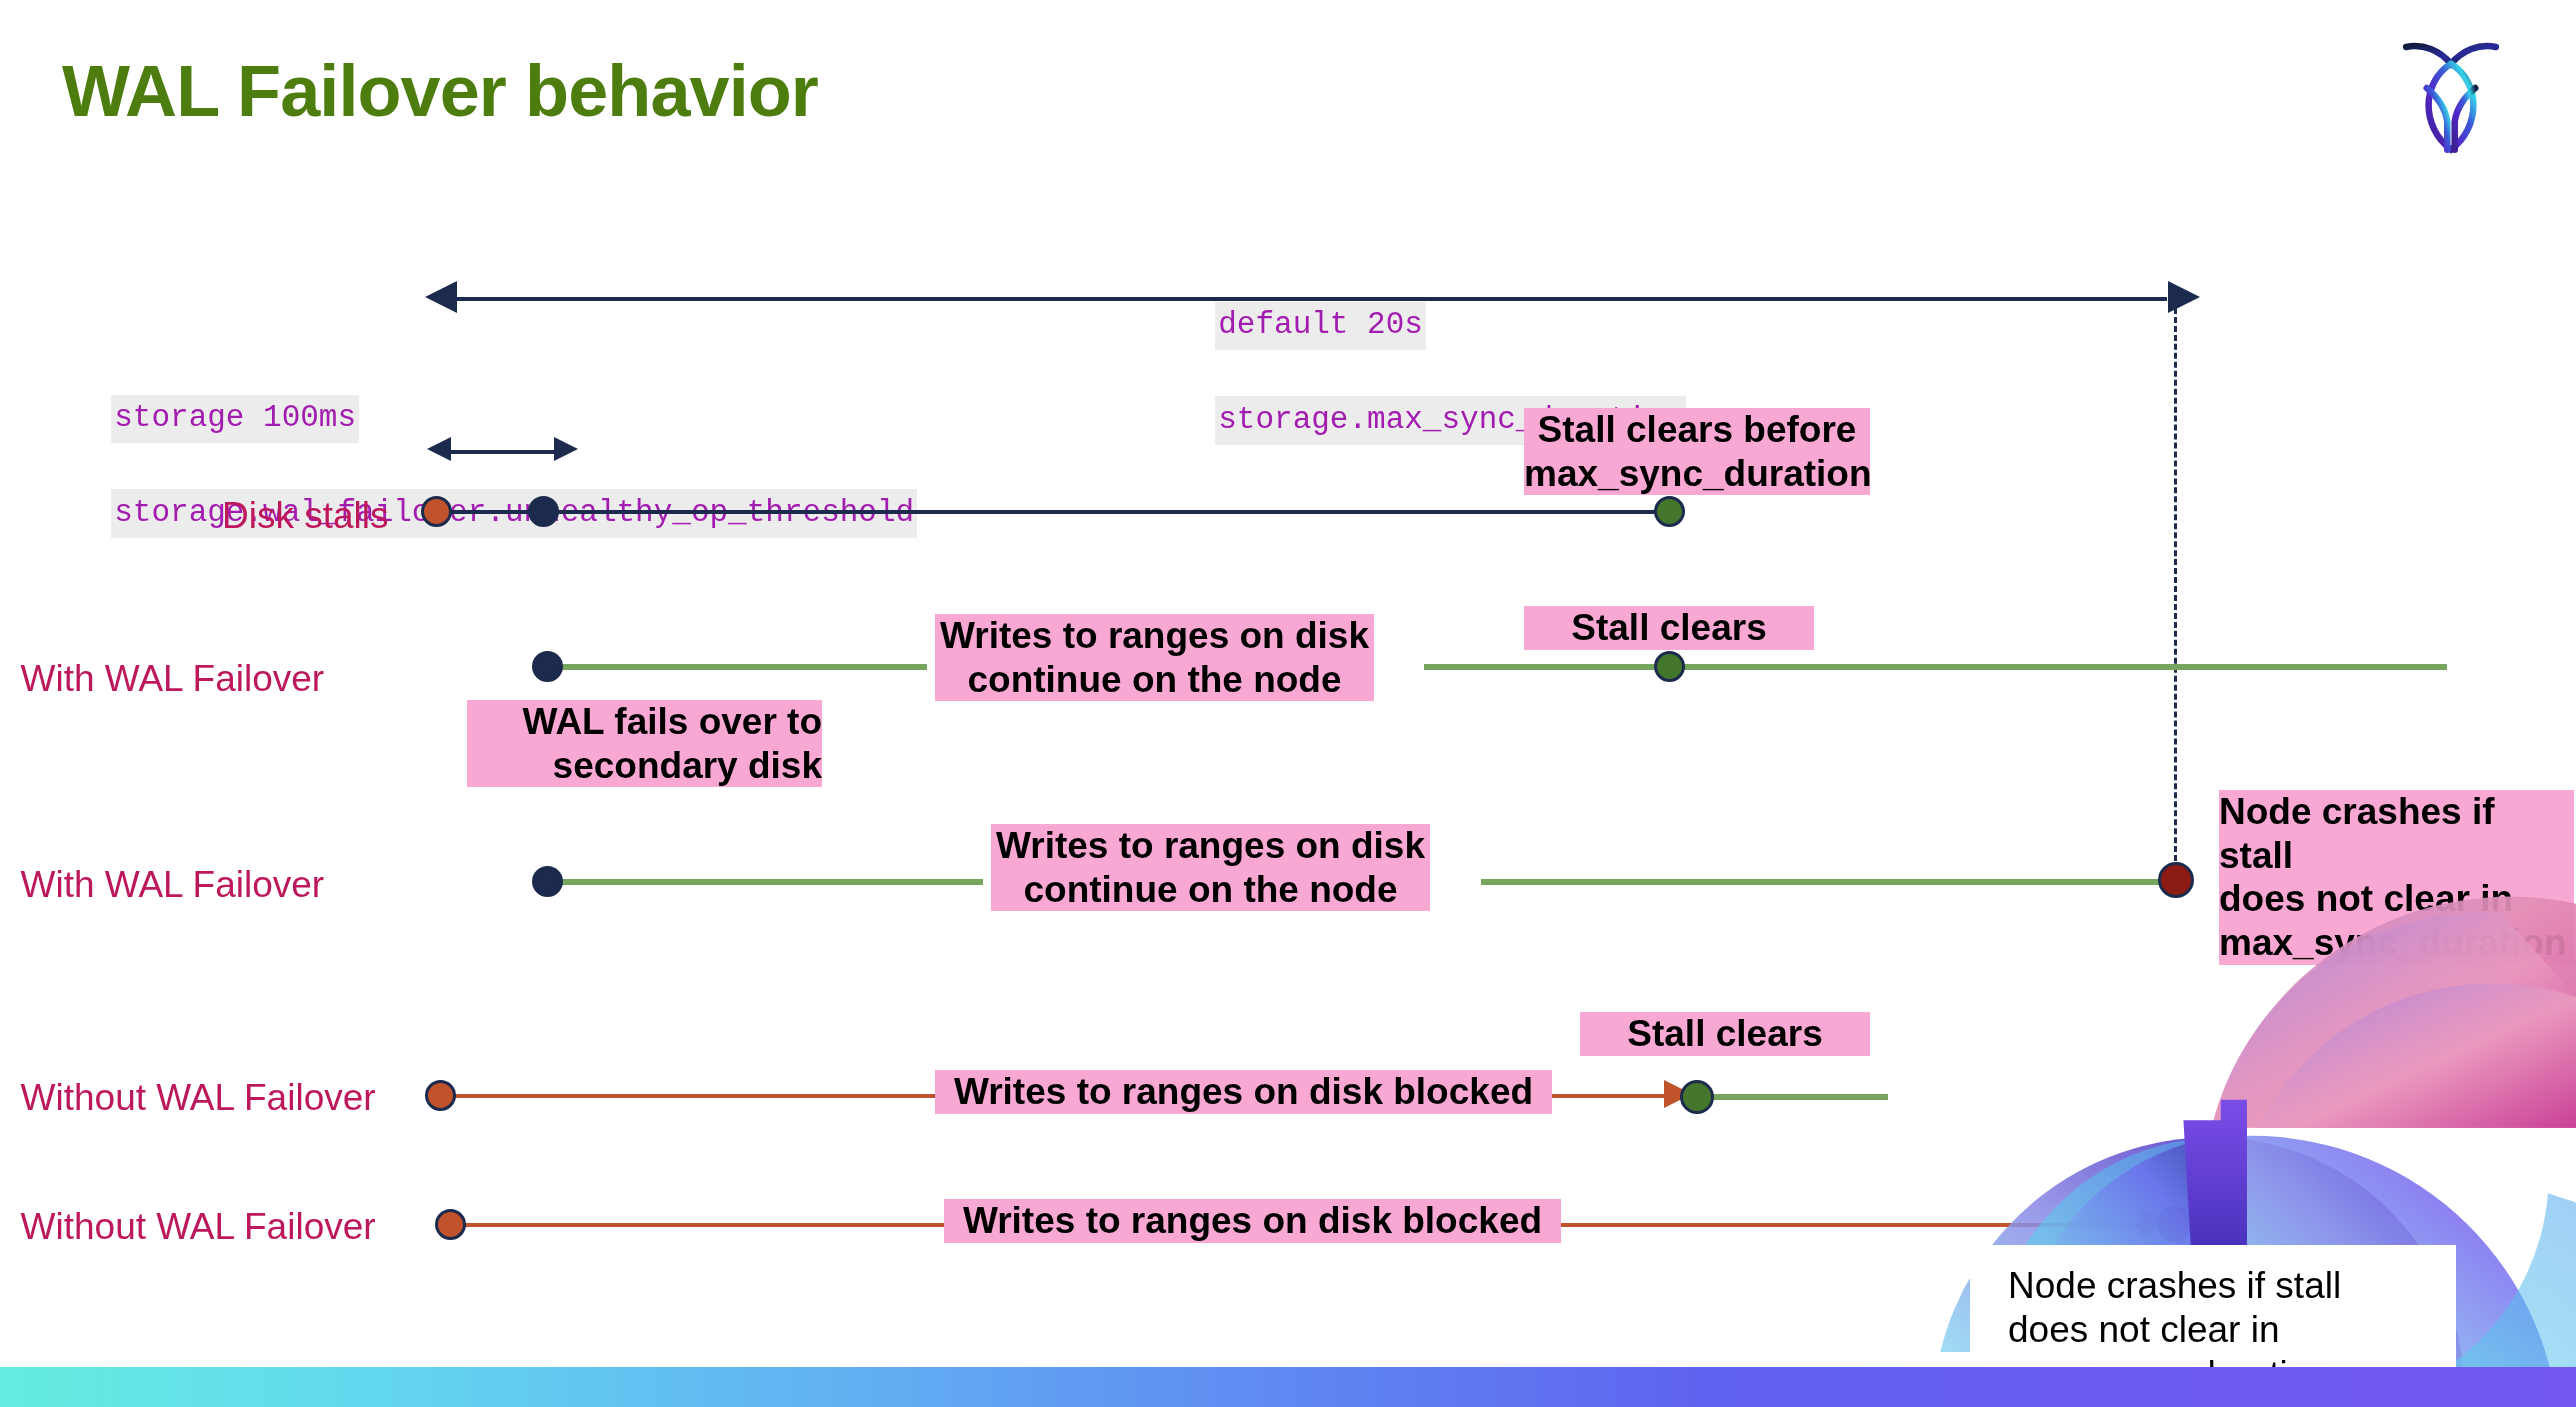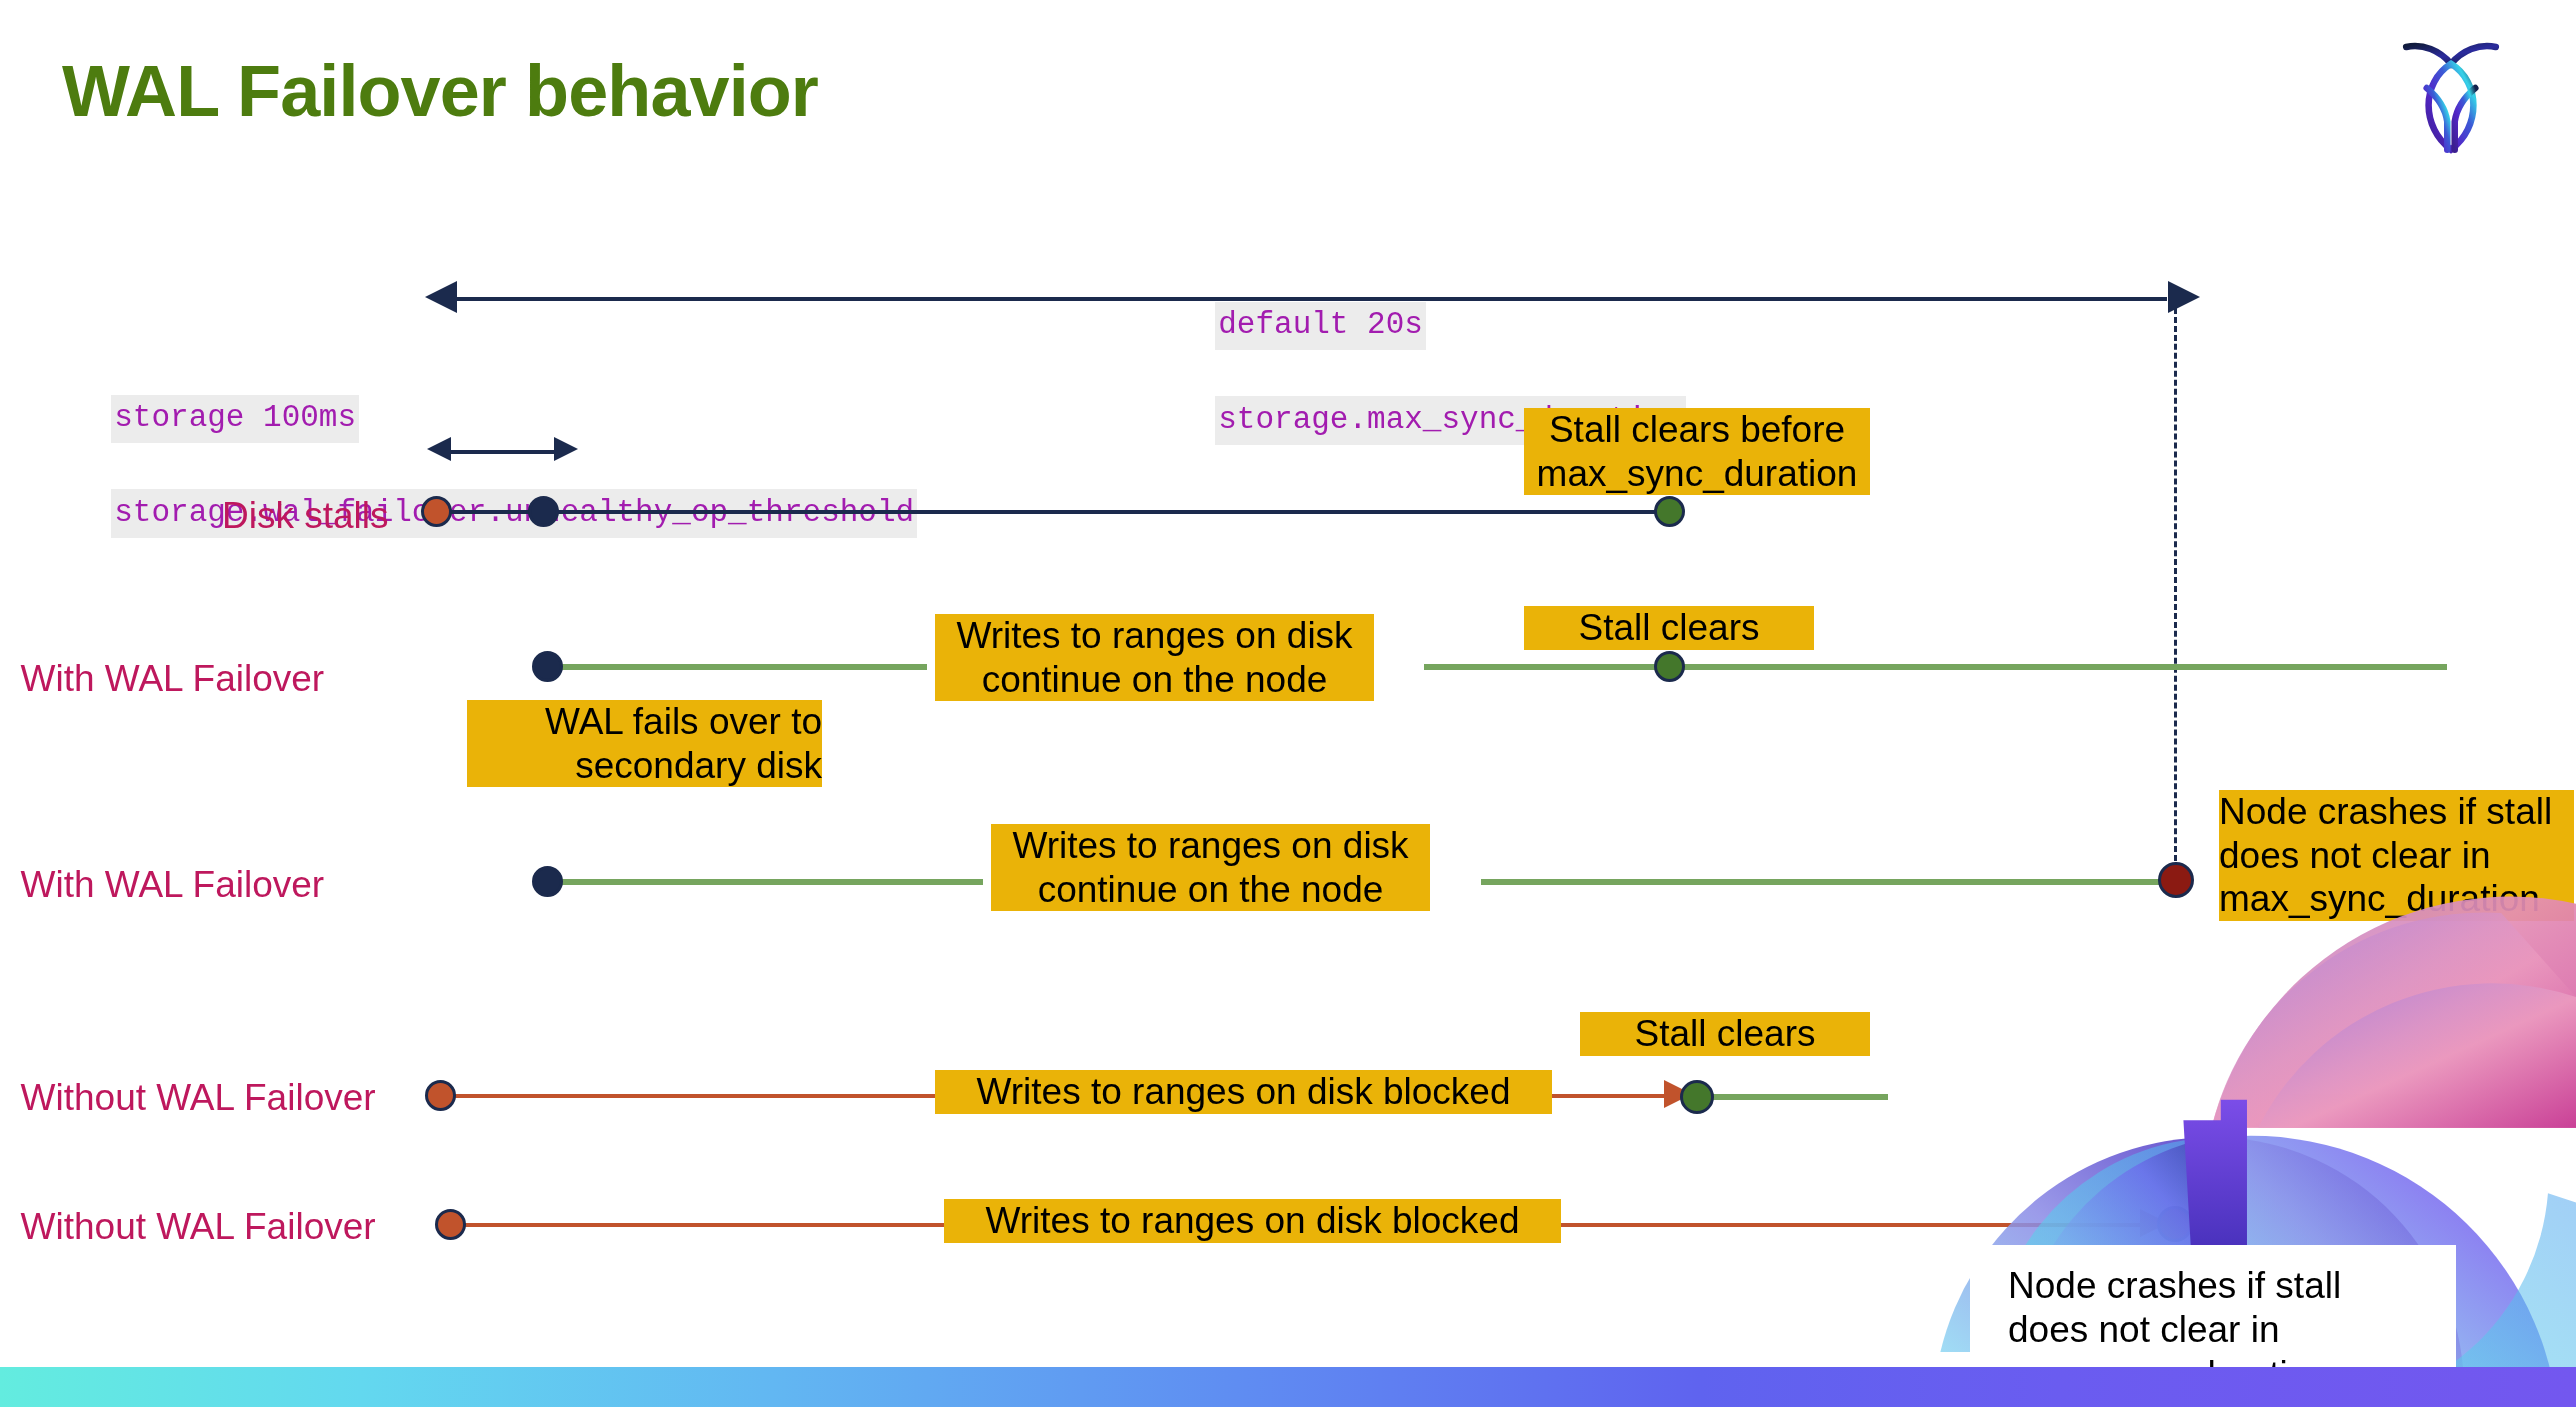--- a/index.html
+++ b/index.html
@@ -63,22 +63,23 @@
     font-size: 37px;
     color: #be185d;
     white-space: nowrap;
     line-height: 1.12;
   }
   .note {
     position: absolute;
     font-size: 37px;
     color: #000000;
     line-height: 1.18;
-    background: #eab308;
+    background: #f9a8d4;
     white-space: pre-line;
+    font-weight: bold;
   }
   .note.center { text-align: center; }
   .note.left   { text-align: left; }
 
   .code-chip {
     position: absolute;
     font-family: "Liberation Mono", monospace;
     font-size: 31px;
     color: #a21caf;
     line-height: 1.5;

